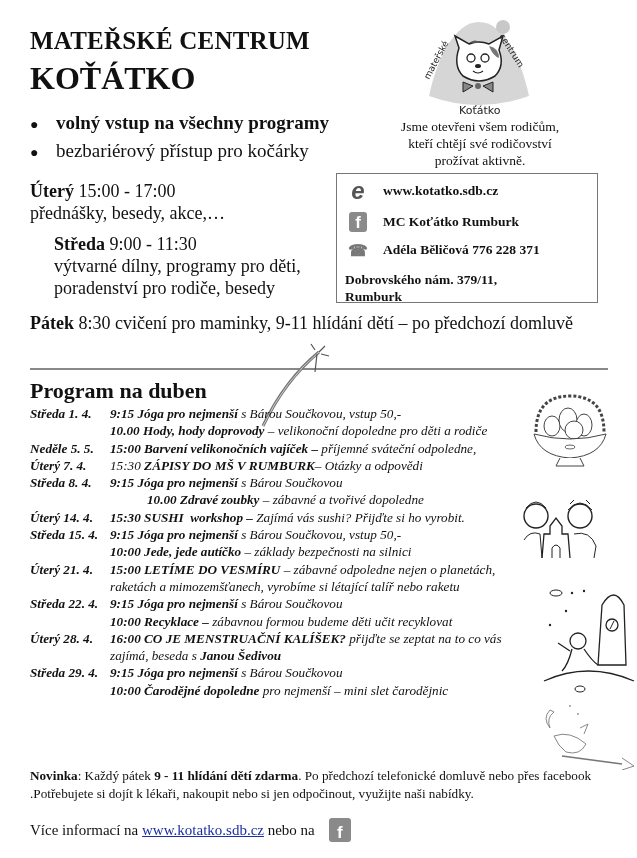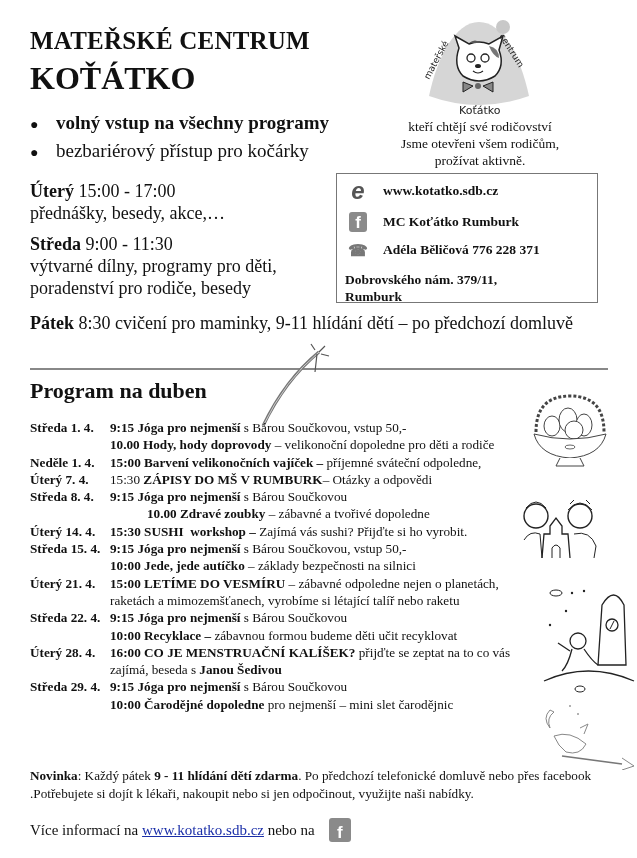--- a/index.html
+++ b/index.html
@@ -16,21 +16,21 @@
   .bullet-list { left: 30px; top: 110px; font-size: 19px; line-height: 26px; }
   .bullet-row { display: flex; align-items: baseline; }
   .bullet-dot { width: 26px; font-size: 14px; }
 
   #logo { left: 415px; top: 18px; width: 128px; height: 100px; }
   #tagline { left: 380px; top: 118px; width: 200px; text-align: center; font-size: 13.5px; line-height: 17px; }
 
   
   .sched { left: 30px; font-size: 18px; line-height: 22px; }
   #sched-tue { top: 180px; }
-  #sched-wed { top: 233px; }
+  #sched-wed { top: 233px; margin-left: 24px; }
   #sched-fri { left: 30px; top: 312px; font-size: 18px; line-height: 22px; width: 580px; }
 
   
   #contact-box {
     left: 336px; top: 173px; width: 262px; height: 130px;
     border: 1.5px solid #777; box-sizing: border-box; font-weight: bold; font-size: 13.5px;
   }
   .contact-row { position: absolute; left: 10px; display: flex; align-items: center; }
   .contact-row .ic { width: 22px; height: 22px; margin-right: 14px; display: flex; align-items: center; justify-content: center; }
   .fb-icon { width: 18px; height: 20px; background: #8a8a8a; border-radius: 3px; color: #fff;
@@ -38,21 +38,21 @@
              display: flex; align-items: flex-end; justify-content: center; line-height: 18px; }
   .ie-icon { font-family: "Liberation Sans", sans-serif; font-style: italic; font-weight: bold; font-size: 24px; color: #555; }
   .phone-icon { font-size: 16px; color: #777; }
   #addr { position: absolute; left: 8px; top: 97px; line-height: 17px; }
 
   
   #divider { left: 30px; top: 368px; width: 578px; height: 1.5px; background: #888; }
   #willow { left: 255px; top: 340px; width: 80px; height: 90px; }
   #program-title { left: 30px; top: 378px; font-size: 22px; font-weight: bold; }
 
-  .prog { left: 30px; top: 419px; width: 520px; font-size: 13.2px; line-height: 17.3px; }
+  .prog { left: 30px; top: 405px; width: 520px; font-size: 13.2px; line-height: 17.3px; font-style: italic; }
   .prow { display: flex; white-space: nowrap; }
   .pday { width: 80px; flex: none; font-weight: bold; }
   .ptext { flex: none; }
 
   
   .illus { position: absolute; }
 
   
   #footer { left: 30px; top: 767px; width: 580px; font-size: 13.2px; line-height: 17.5px; }
   #more-info { left: 30px; top: 818px; font-size: 15px; display: flex; align-items: center; }
@@ -87,22 +87,22 @@
   <ellipse cx="63" cy="48" rx="3" ry="2" fill="#222"></ellipse>
   <path d="M58 53 Q63 57 68 53" fill="none" stroke="#222" stroke-width="1.2"></path>
   <path d="M48 64 L58 68 L48 74 Z M78 64 L68 68 L78 74 Z" fill="#888" stroke="#222" stroke-width="1"></path>
   <circle cx="63" cy="68" r="3" fill="#666"></circle>
   <text x="14" y="62" font-size="9" font-family="DejaVu Sans, sans-serif" fill="#222" transform="rotate(-62 14 62)">mateřské</text>
   <text x="84" y="18" font-size="9" font-family="DejaVu Sans, sans-serif" fill="#222" transform="rotate(58 84 18)">centrum</text>
   <text x="44" y="96" font-size="11" font-family="DejaVu Sans, sans-serif" fill="#222">Koťátko</text>
 </svg>
 
 <div class="abs" id="tagline">
+  <div>Jsme otevřeni všem rodičům,</div>
   <div>kteří chtějí své rodičovství</div>
-  <div>Jsme otevřeni všem rodičům,</div>
   <div>prožívat aktivně.</div>
 </div>
 
 <div class="abs sched" id="sched-tue">
   <div><span class="b">Úterý</span> <span>15:00 - 17:00</span></div>
   <div>přednášky, besedy, akce,…</div>
 </div>
 <div class="abs sched" id="sched-wed">
   <div><span class="b">Středa</span> <span>9:00 - 11:30</span></div>
   <div>výtvarné dílny, programy pro děti,</div>
@@ -145,21 +145,21 @@
 <div class="abs prog" id="program-list">
     <div class="prow">
       <span class="pday">Středa 1. 4.</span>
       <span class="ptext" style="white-space: pre;"><span class="b">9:15 Jóga pro nejmenší</span><span> s Bárou Součkovou, vstup 50,-</span></span>
     </div>
     <div class="prow">
       <span class="pday"></span>
       <span class="ptext" style="white-space: pre;"><span class="b">10.00 Hody, hody doprovody</span><span> – velikonoční dopoledne pro děti a rodiče</span></span>
     </div>
     <div class="prow">
-      <span class="pday">Neděle 1. 4.</span>
+      <span class="pday">Neděle 5. 5.</span>
       <span class="ptext" style="white-space: pre;"><span class="b">15:00 Barvení velikonočních vajíček –</span><span> příjemné sváteční odpoledne,</span></span>
     </div>
     <div class="prow">
       <span class="pday"></span>
     </div>
     <div class="prow">
       <span class="pday">Úterý 7. 4.</span>
       <span class="ptext" style="white-space: pre;"><span>15:30 </span><span class="b">ZÁPISY DO MŠ V RUMBURK</span><span>– Otázky a odpovědi</span></span>
     </div>
     <div class="prow">

